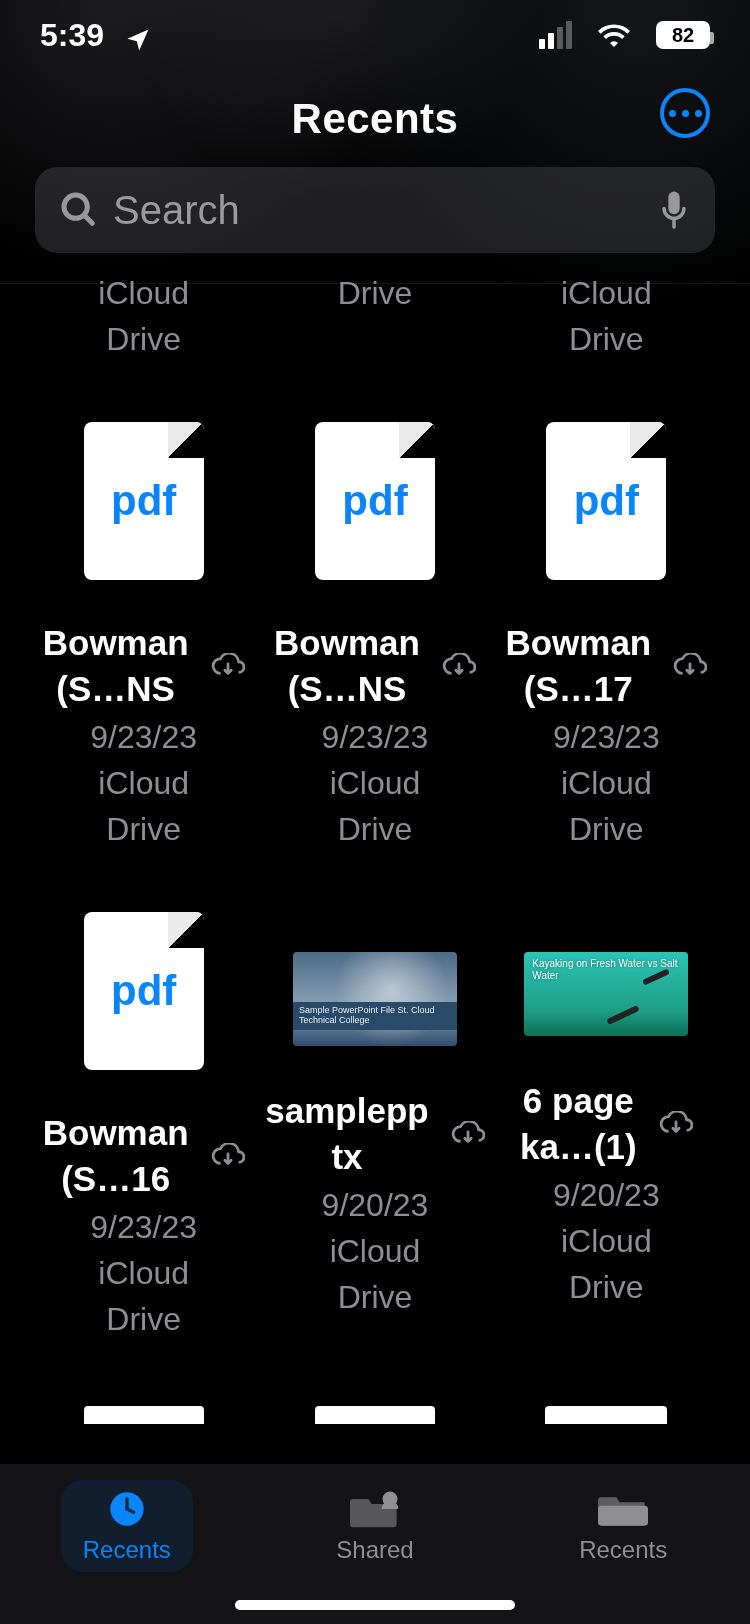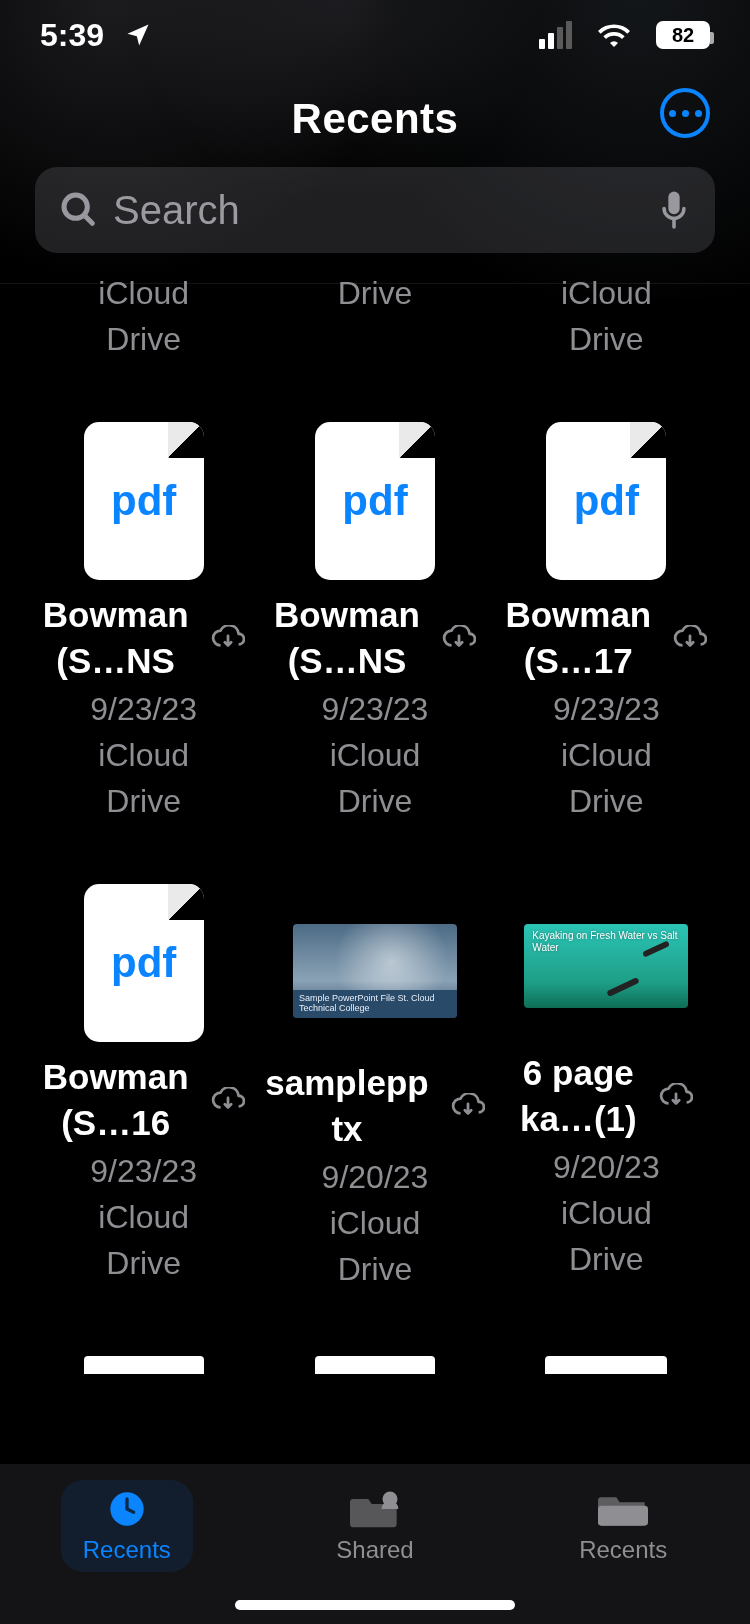--- a/index.html
+++ b/index.html
@@ -19,21 +19,21 @@
     pointer-events:none;
   }
 
   
   .status-bar {
     position: relative;
     display:flex; justify-content:space-between; align-items:center;
     height:70px; padding:0 40px 0 40px;
     font-size:32px; font-weight:700;
   }
-  .status-left { display:flex; align-items:center; gap:20px; }
+  .status-left { display:flex; align-items:flex-end; gap:20px; }
   .status-right { display:flex; align-items:center; gap:26px; }
   .signal-bars { display:flex; align-items:flex-end; gap:3px; }
   .signal-bars span { width:6px; background:#5a5a5a; border-radius:1px; }
   .signal-bars span.on { background:#fff; }
   .signal-bars span:nth-child(1){height:10px;}
   .signal-bars span:nth-child(2){height:16px;}
   .signal-bars span:nth-child(3){height:22px;}
   .signal-bars span:nth-child(4){height:28px;}
   .battery { display:flex; align-items:center; }
   .battery-body {
@@ -74,42 +74,42 @@
 
   
   .grid {
     display:grid; grid-template-columns:repeat(3,1fr);
     column-gap:4px; row-gap:60px;
     padding:0 30px;
     margin-top:-10px;
   }
   .cell { display:flex; flex-direction:column; align-items:center; width:100%; }
   .thumb {
-    width:120px; height:158px; background:#fff; border-radius:15px;
-    position:relative; margin-bottom:12px;
+    width:120px; height:158px; background:#fff; border-radius:8px;
+    position:relative; margin-bottom:40px;
     display:flex; align-items:center; justify-content:center;
   }
   .thumb.doc .fold {
     position:absolute; top:0; right:0; width:36px; height:36px;
     background:linear-gradient(135deg,#eaeaea 50%, #000 50%);
     border-bottom-left-radius:2px;
   }
   .thumb.doc { overflow:hidden; }
   .thumb .ext { color:#0a84ff; font-size:42px; font-weight:600; }
   .thumb.ppt {
     width:164px; height:94px; border-radius:4px; margin-top:40px; margin-bottom:42px;
     background:linear-gradient(180deg,#4d6b86 0%, #8aa2b5 60%, #2f4d6e 100%);
     position:relative; overflow:hidden;
   }
   .thumb.ppt::before{
     content:""; position:absolute; inset:0;
     background:radial-gradient(circle at 60% 40%, rgba(255,255,255,.5), transparent 50%);
   }
   .thumb.ppt .strip{
-    position:absolute; left:0; right:0; bottom:0; height:28px; background:#2a4a6a;
+    position:absolute; left:0; right:0; bottom:16px; height:28px; background:#2a4a6a;
     font-size:9px; color:#e6eef7; padding:3px 6px; line-height:10px;
   }
   .thumb.kayak{
     width:164px; height:84px; border-radius:4px; margin-top:40px; margin-bottom:42px;
     background:linear-gradient(180deg,#2bc4b6 0%, #1e9e86 70%, #0e6e56 100%);
     position:relative; overflow:hidden;
   }
   .thumb.kayak .txt{
     position:absolute; left:8px; top:6px; font-size:10px; color:#fff; line-height:12px;
     text-shadow:0 0 3px rgba(0,0,0,.4);

